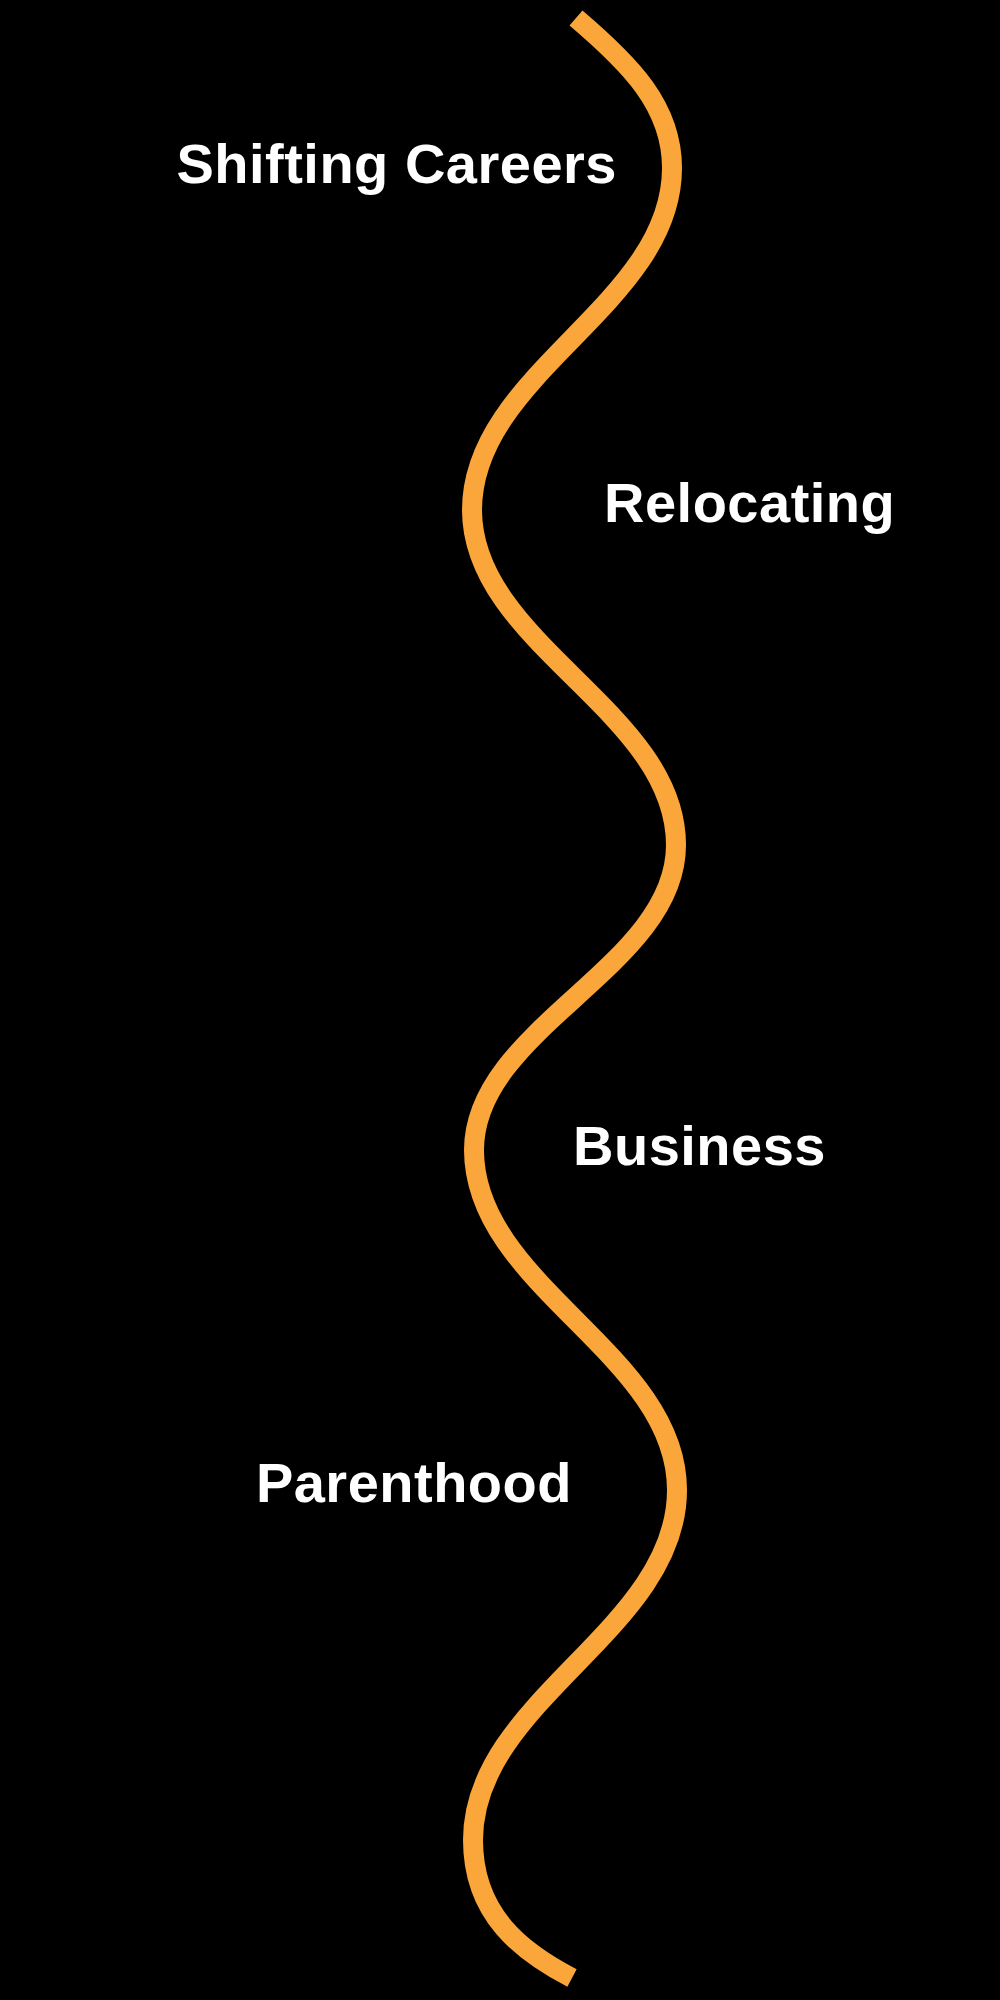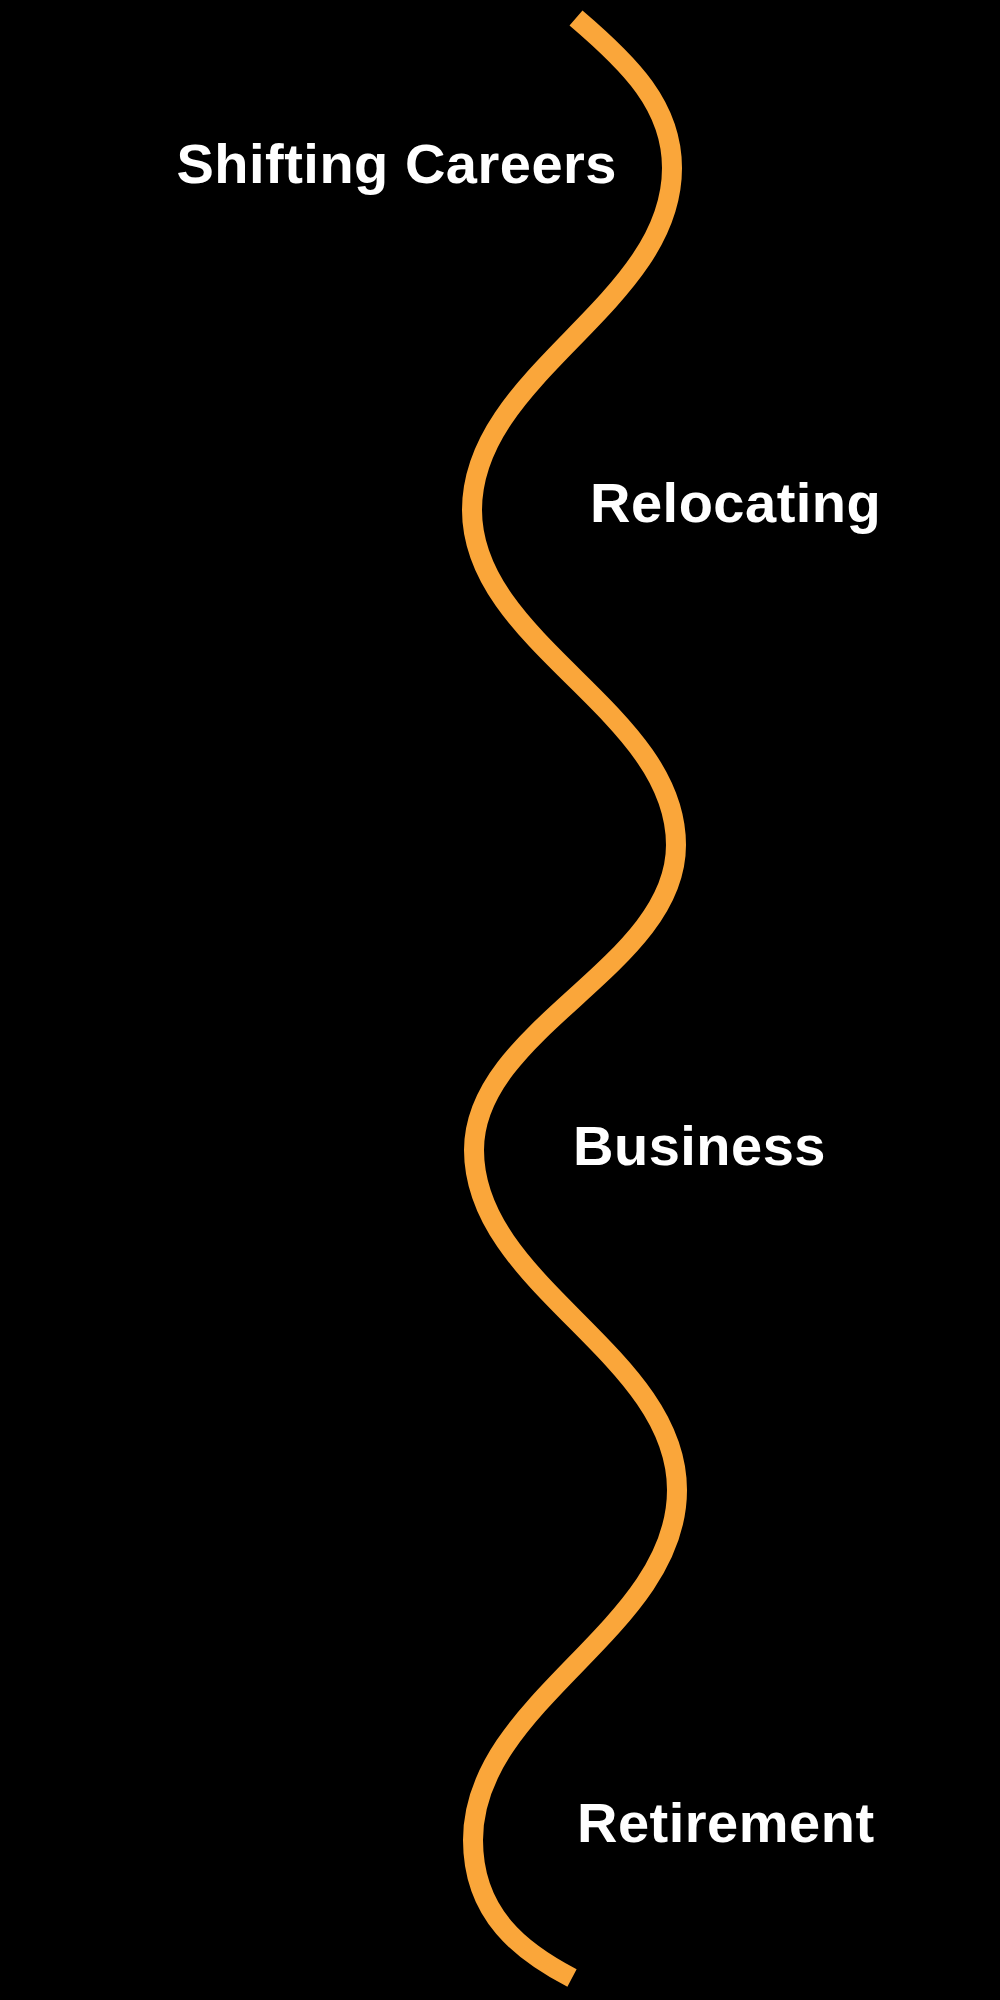--- a/index.html
+++ b/index.html
@@ -28,21 +28,21 @@
   .label {
     position: absolute;
     color: var(--text);
     font-size: 56px;
     font-weight: 600;
     line-height: 1;
     white-space: nowrap;
     letter-spacing: 0.5px;
   }
   .label-shifting-careers   { top: 136px;  right: 383px; }
-  .label-relocating         { top: 475px;  left: 590px; }
+  .label-relocating         { top: 475px;  left: 604px; }
   .label-starting-a-business{ top: 823px;  right: 382px; }
   .label-marriage           { top: 1118px; left: 573px; }
   .label-parenthood         { top: 1455px; right: 428px; }
   .label-retirement         { top: 1795px; left: 577px; }
 </style>
 </head>
 <body>
 
 <div class="canvas">
 
@@ -57,16 +57,16 @@
              C 473 1915, 522 1952, 572 1978" fill="none" stroke="#FAA63A" stroke-width="20" stroke-linecap="butt" stroke-linejoin="round"></path>
   </svg>
 
   <div class="label label-shifting-careers">Shifting Careers</div>
 
   <div class="label label-relocating">Relocating</div>
 
 
   <div class="label label-marriage">Business</div>
 
+  <div class="label label-parenthood">Parenthood</div>
 
-  <div class="label label-retirement">Retirement</div>
 
 </div>
 
 </body></html>

